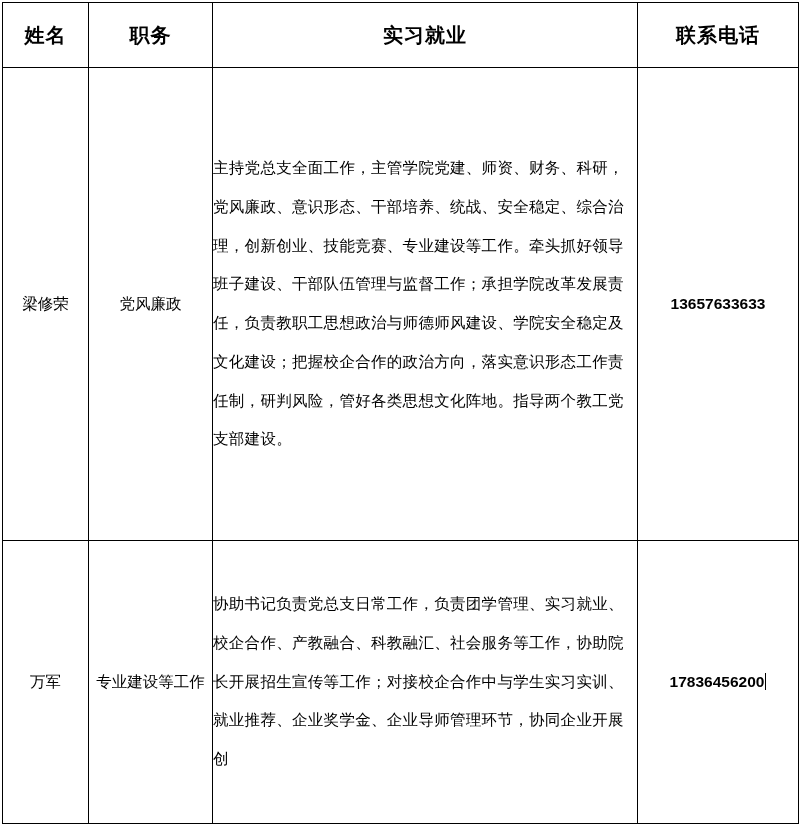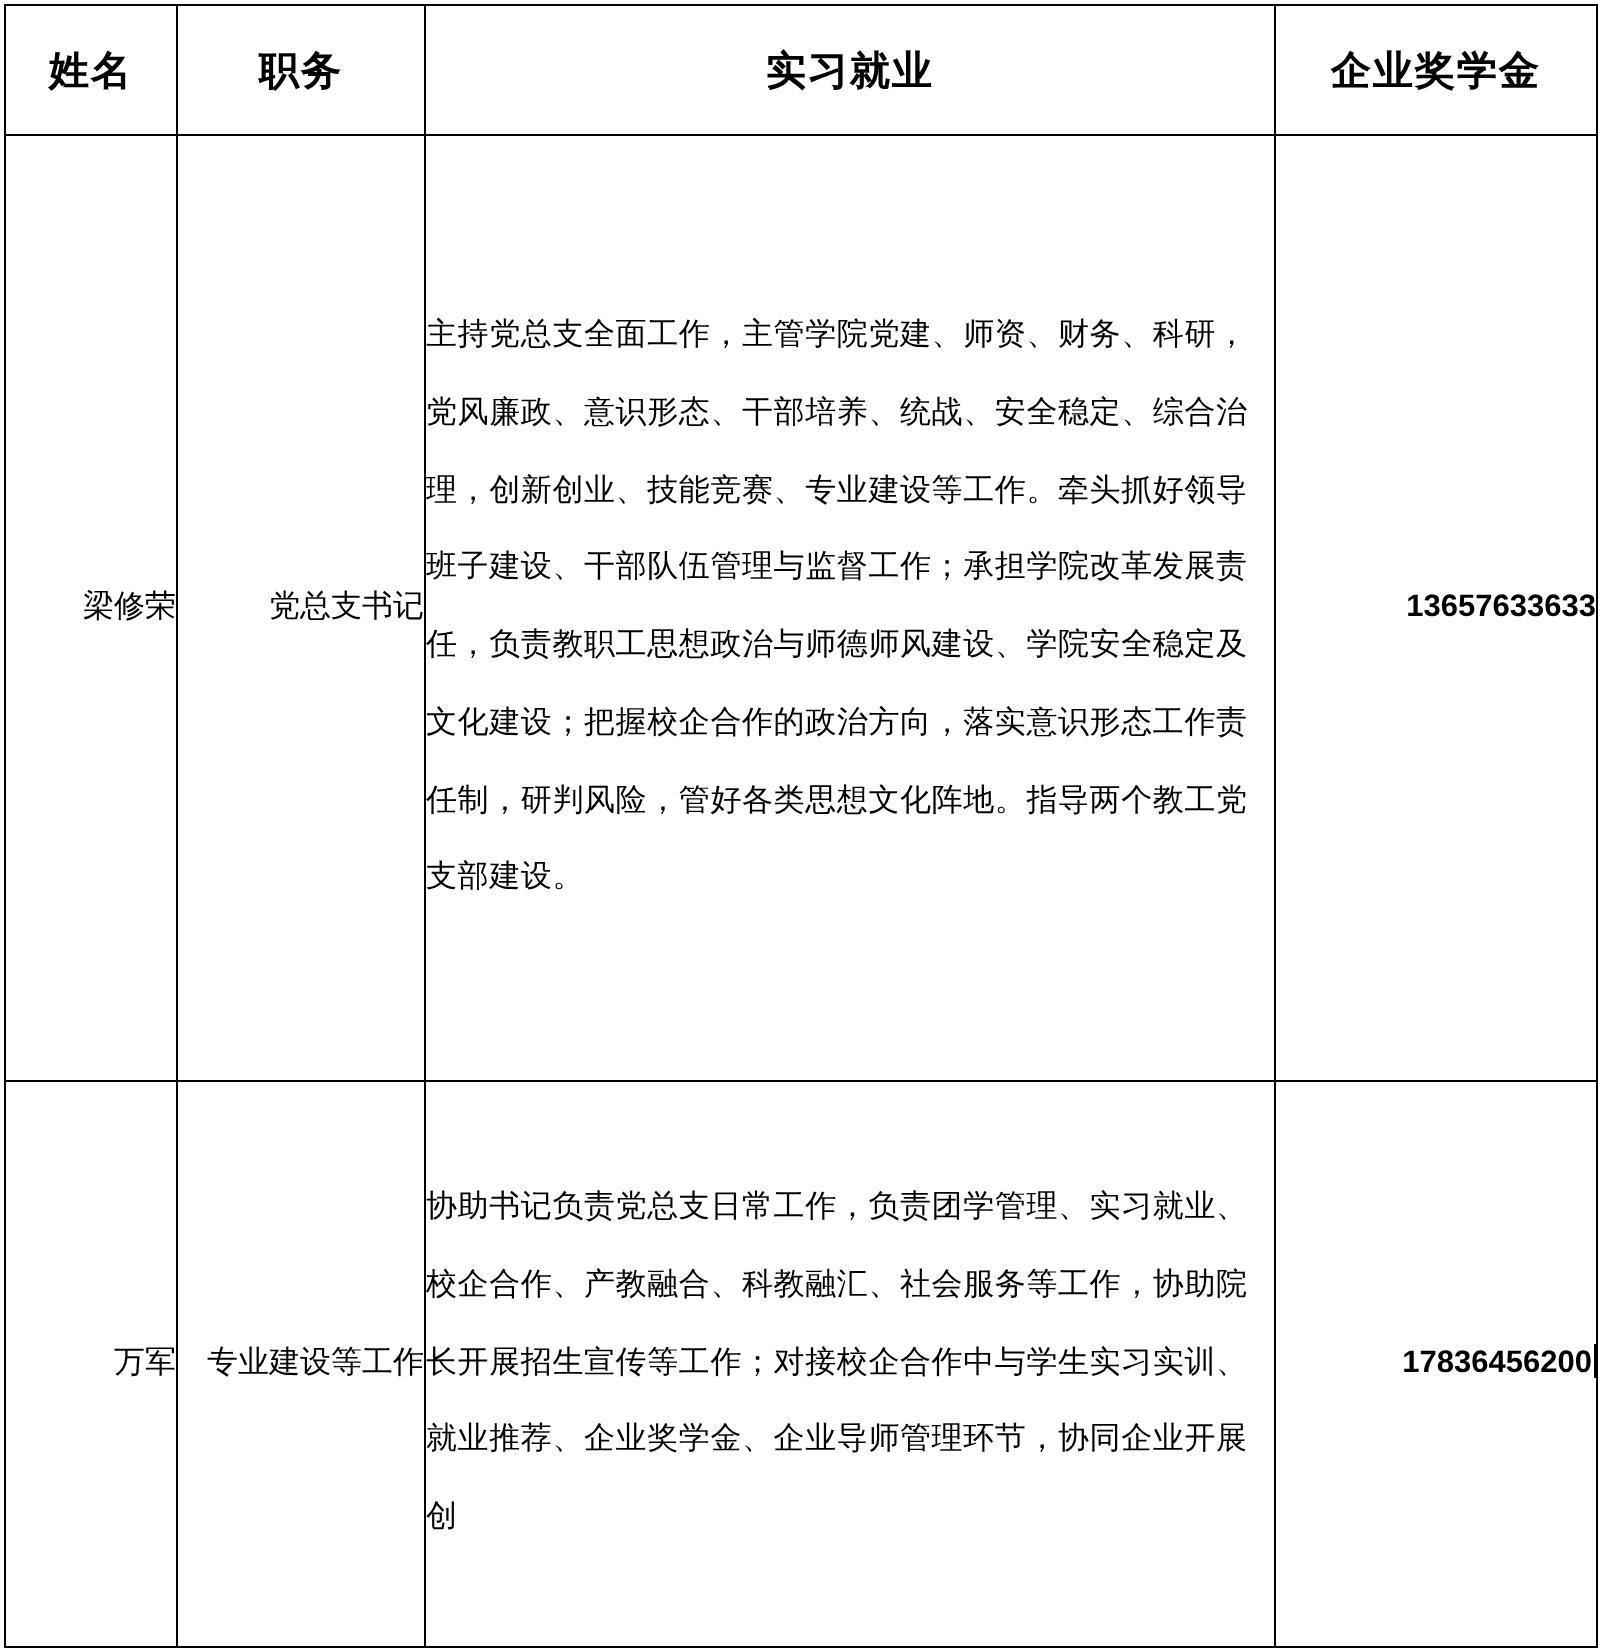--- a/index.html
+++ b/index.html
@@ -40,21 +40,21 @@
   thead th {
     height: 64px;
     font-size: 20px;
     font-weight: bold;
     text-align: center;
     letter-spacing: 1px;
   }
   td.cell-name,
   td.cell-post,
   td.cell-phone {
-    text-align: right;
+    text-align: center;
     font-size: 15.5px;
     line-height: 1.9;
   }
   td.cell-post {
     padding: 0 16px;
   }
   td.cell-duty {
     text-align: left;
     font-size: 15.5px;
     line-height: 2.5;
@@ -88,27 +88,27 @@
       <col class="c-name">
       <col class="c-post">
       <col class="c-duty">
       <col class="c-phone">
     </colgroup>
     <thead>
       <tr>
         <th>姓名</th>
         <th>职务</th>
         <th>实习就业</th>
-        <th>企业奖学金</th>
+        <th>联系电话</th>
       </tr>
     </thead>
     <tbody>
       <tr class="row-1">
         <td class="cell-name">梁修荣</td>
-        <td class="cell-post">党总支书记</td>
+        <td class="cell-post">党风廉政</td>
         <td class="cell-duty">
             <span class="duty-text">主持党总支全面工作，主管学院党建、师资、财务、科研，党风廉政、意识形态、干部培养、统战、安全稳定、综合治理，创新创业、技能竞赛、专业建设等工作。牵头抓好领导班子建设、干部队伍管理与监督工作；承担学院改革发展责任，负责教职工思想政治与师德师风建设、学院安全稳定及文化建设；把握校企合作的政治方向，落实意识形态工作责任制，研判风险，管好各类思想文化阵地。指导两个教工党支部建设。</span>
           </td>
         <td class="cell-phone">13657633633</td>
       </tr>
       <tr class="row-2">
         <td class="cell-name">万军</td>
         <td class="cell-post">专业建设等工作</td>
         <td class="cell-duty">
             <span class="duty-text">协助书记负责党总支日常工作，负责团学管理、实习就业、校企合作、产教融合、科教融汇、社会服务等工作，协助院长开展招生宣传等工作；对接校企合作中与学生实习实训、就业推荐、企业奖学金、企业导师管理环节，协同企业开展创</span>

